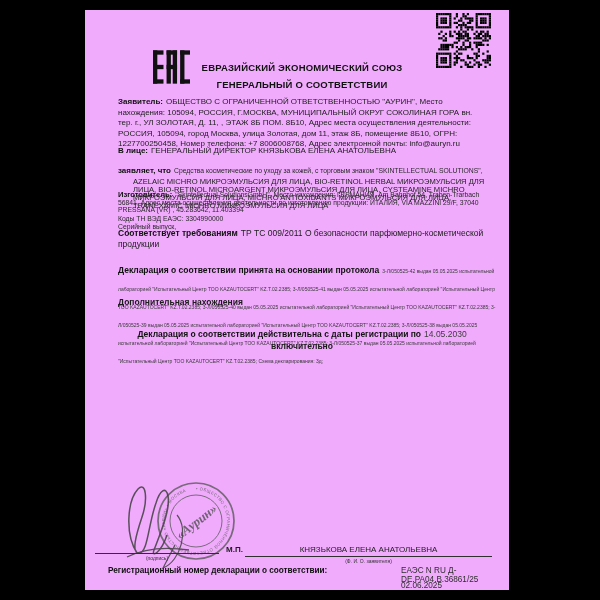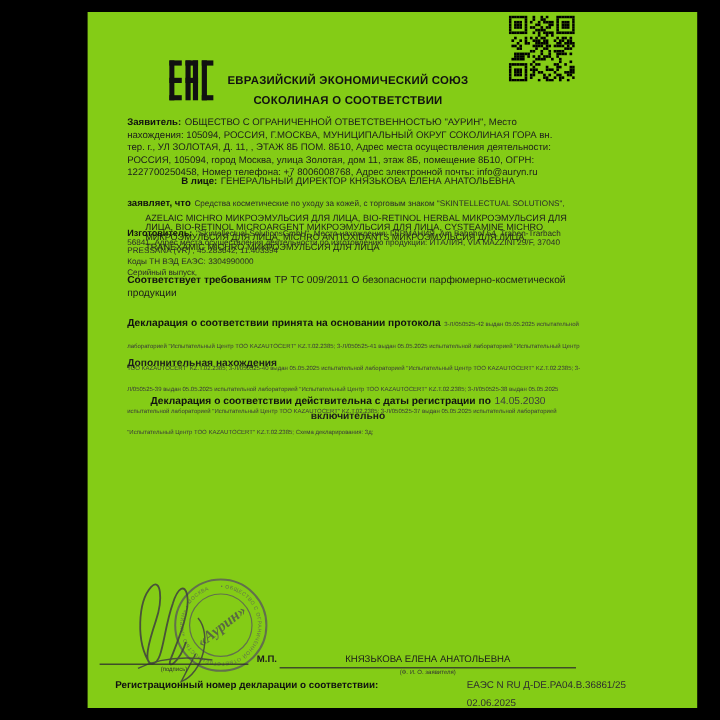--- a/index.html
+++ b/index.html
@@ -1,17 +1,17 @@
 <!DOCTYPE html>
 <html><head>
 <meta charset="utf-8">
 <style>
   html,body{margin:0;padding:0;width:600px;height:600px;overflow:hidden;background:#000;}
   body{font-family:"Liberation Sans", sans-serif;color:#1c1c1c;-webkit-font-smoothing:antialiased;}
-  .page{position:absolute;left:73px;top:10px;width:508px;height:580px;background:#84cc16;}
+  .page{position:absolute;left:85px;top:10px;width:424px;height:580px;background:#f0abfc;}
   .abs{position:absolute;}
   .col{left:33px;width:368px;}
   .center{text-align:center;}
   .b{font-weight:bold;}
   .title{font-size:9.5px;font-weight:bold;letter-spacing:.2px;color:#111;}
   .body-t{font-size:8px;line-height:1.32;}
   .small-t{font-size:6.8px;line-height:1.05;color:#2a2a2a;}
   .tiny-t{font-size:5px;line-height:1.12;color:#3a3a3a;}
   .lbl{font-weight:bold;margin-right:3px;color:#111;}
   .products{font-size:7.6px;line-height:1.05;display:block;margin-top:1px;margin-left:15px;}
@@ -335,27 +335,27 @@
         <rect x="24.200000000000003" y="52.800000000000004" width="2.2" height="2.2" fill="#000"></rect>
         <rect x="30.800000000000004" y="52.800000000000004" width="2.2" height="2.2" fill="#000"></rect>
         <rect x="33" y="52.800000000000004" width="2.2" height="2.2" fill="#000"></rect>
         <rect x="35.2" y="52.800000000000004" width="2.2" height="2.2" fill="#000"></rect>
         <rect x="41.800000000000004" y="52.800000000000004" width="2.2" height="2.2" fill="#000"></rect>
         <rect x="48.400000000000006" y="52.800000000000004" width="2.2" height="2.2" fill="#000"></rect>
       </svg>
     </div>
 
   <div class="abs col center title" style="top:52px;">ЕВРАЗИЙСКИЙ ЭКОНОМИЧЕСКИЙ СОЮЗ</div>
-  <div class="abs col center title" style="top:69px;">СОКОЛИНАЯ О СООТВЕТСТВИИ</div>
+  <div class="abs col center title" style="top:69px;">ГЕНЕРАЛЬНЫЙ О СООТВЕТСТВИИ</div>
 
   <div class="abs col body-t" style="top:87px;">
     <span class="lbl">Заявитель:</span><span>ОБЩЕСТВО С ОГРАНИЧЕННОЙ ОТВЕТСТВЕННОСТЬЮ "АУРИН", Место нахождения: 105094, РОССИЯ, Г.МОСКВА, МУНИЦИПАЛЬНЫЙ ОКРУГ СОКОЛИНАЯ ГОРА вн. тер. г., УЛ ЗОЛОТАЯ, Д. 11, , ЭТАЖ 8Б ПОМ. 8Б10, Адрес места осуществления деятельности: РОССИЯ, 105094, город Москва, улица Золотая, дом 11, этаж 8Б, помещение 8Б10, ОГРН: 1227700250458, Номер телефона: +7 8006008768, Адрес электронной почты: info@auryn.ru</span>
   </div>
 
-  <div class="abs col body-t" style="top:136px;text-align:center;">
+  <div class="abs col body-t" style="top:136px;">
     <span class="lbl">В лице:</span><span>ГЕНЕРАЛЬНЫЙ ДИРЕКТОР КНЯЗЬКОВА ЕЛЕНА АНАТОЛЬЕВНА</span>
   </div>
 
   <div class="abs col" style="top:149px;">
     <span class="lbl" style="font-size:8px;">заявляет, что</span><span class="small-t">Средства косметические по уходу за кожей, с торговым знаком "SKINTELLECTUAL SOLUTIONS",</span>
     <span class="products">AZELAIC MICHRO МИКРОЭМУЛЬСИЯ ДЛЯ ЛИЦА, BIO-RETINOL HERBAL МИКРОЭМУЛЬСИЯ ДЛЯ ЛИЦА, BIO-RETINOL MICROARGENT МИКРОЭМУЛЬСИЯ ДЛЯ ЛИЦА, CYSTEAMINE MICHRO МИКРОЭМУЛЬСИЯ ДЛЯ ЛИЦА, MICHRO ANTIOXIDANTS МИКРОЭМУЛЬСИЯ ДЛЯ ЛИЦА, TRANEXAMIC MICHRO МИКРОЭМУЛЬСИЯ ДЛЯ ЛИЦА</span>
   </div>
 
   <div class="abs col" style="top:181px;">
     <div class="small-t"><span class="lbl" style="font-size:7.6px;">Изготовитель:</span><span>"Skintellectual SolutionsGmbH", Место нахождения: ГЕРМАНИЯ, Am Bahnhof 54, Traben-Trarbach 56841, Адрес места осуществления деятельности по изготовлению продукции: ИТАЛИЯ, VIA MAZZINI 29/F, 37040 PRESSANA (VR) , 45.283642, 11.403394</span></div>

